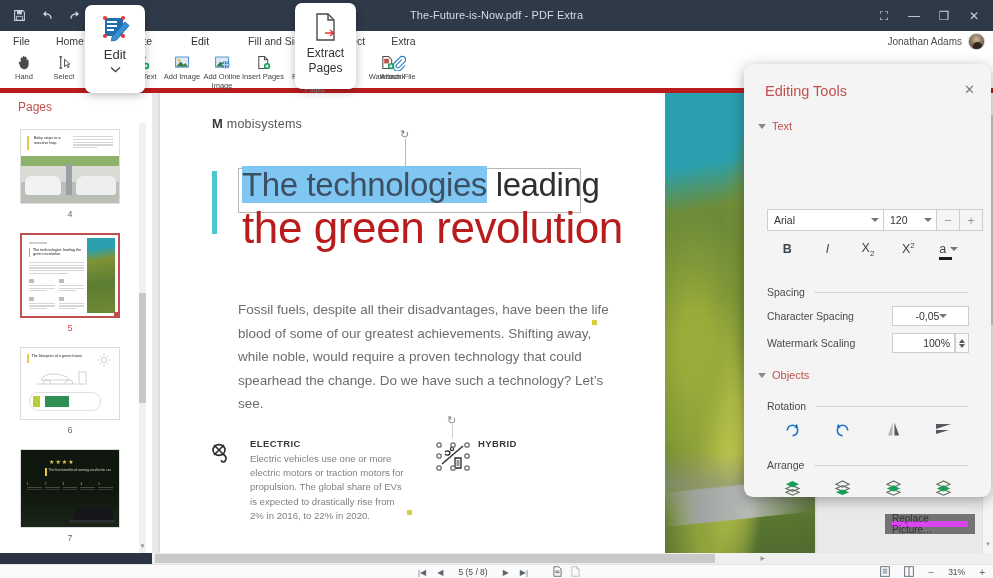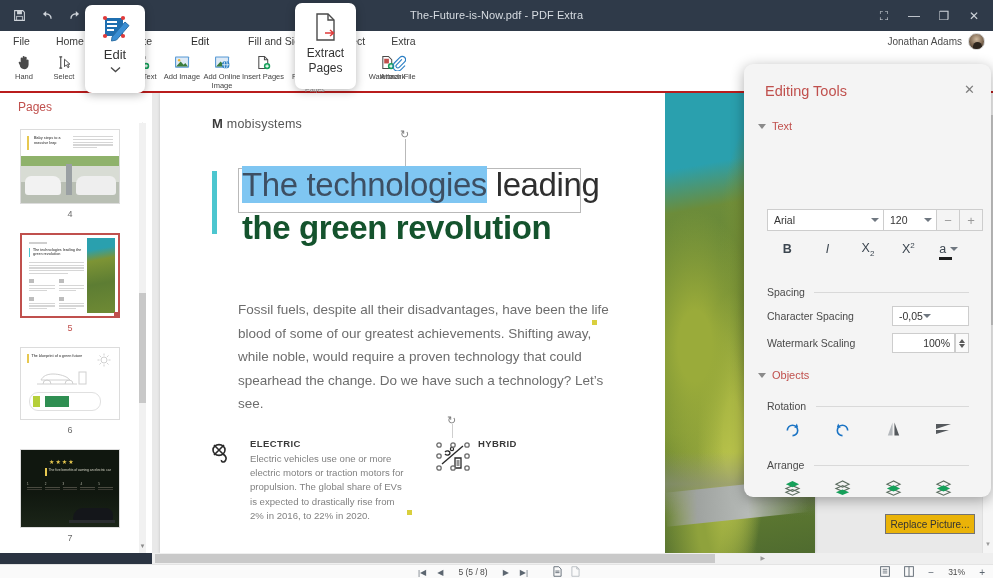--- a/index.html
+++ b/index.html
@@ -27,21 +27,21 @@
   .tab.active{ color:#2b2b2b; }
   .acct{ position:absolute; right:8px; top:2px; display:flex; align-items:center; gap:6px; }
   .acct .nm{ font-size:10px; color:#4a4a4a; }
   .avatar{ width:17px; height:17px; border-radius:50%;
     background:radial-gradient(circle at 50% 35%, #cdb89e 0%, #7d6751 55%, #3c3129 100%);
     border:1px solid #cfcfcf; position:relative; overflow:hidden; }
   .avatar:after{ content:""; position:absolute; left:4px; top:8px; width:9px; height:9px;
     border-radius:50% 50% 40% 40%; background:#2c241d; }
 
   .ribbonbody{ position:absolute; left:0; top:21px; width:993px; height:41px;
-    border-bottom:2px solid #b91c1c; }
+    border-bottom:5px solid #b91c1c; }
   .rgroup{ position:absolute; top:0; height:41px; display:flex; align-items:flex-start; }
   .rbtn{ width:40px; height:41px; display:flex; flex-direction:column; align-items:center;
     justify-content:flex-start; padding-top:2px; }
   .rbtn .ic{ height:17px; display:flex; align-items:center; justify-content:center; }
   .rbtn .lb{ font-size:7.5px; color:#444; line-height:8.5px; text-align:center; margin-top:2px;
     width:46px; }
   .grpname{ position:absolute; font-size:7px; color:#9a9a9a; bottom:0; }
 
   
   .callout{ position:absolute; background:#fff; border-radius:7px;
@@ -91,22 +91,22 @@
 
   .titleblock{ position:absolute; left:52px; top:75px; width:530px; }
   .accentbar{ position:absolute; left:0px; top:3px; width:5px; height:63px; background:#4cc6cf; }
   .selbox{ position:absolute; left:26px; top:0; width:343px; height:45px;
     border:1px solid #b9b9b9; background:transparent; }
   .rothandle{ position:absolute; left:193px; top:-29px; width:1px; height:29px; background:#b9b9b9; }
   .rothandle .knob{ position:absolute; left:-5px; top:-11px; font-size:11px; color:#7d7d7d; }
   .htitle{ position:absolute; left:30px; top:-5px; font-size:33px; color:#2f2f2f;
     font-weight:300; line-height:43px; white-space:nowrap; letter-spacing:-.4px; }
   .htitle .hl{ background:#7fc6f2; color:#3d4f63; }
-  .htitle2{ position:absolute; left:30px; top:38px; font-size:33px; color:#14532d;
-    font-weight:700; line-height:43px; white-space:nowrap; letter-spacing:-.4px; }
+  .htitle2{ position:absolute; left:30px; top:38px; font-size:44px; color:#b91c1c;
+    font-weight:400; line-height:43px; white-space:nowrap; letter-spacing:-.4px; }
 
   .para{ position:absolute; left:78px; top:205px; width:380px; font-size:13.5px;
     color:#6d6d6d; line-height:23.6px; font-weight:300; }
   .yel{ position:absolute; width:5px; height:5px; background:#d9cf3e; }
 
   .feats{ position:absolute; left:48px; top:345px; width:560px; display:flex; gap:28px; }
   .feat{ width:200px; display:flex; gap:8px; }
   .feat .fic{ width:34px; flex:0 0 34px; display:flex; align-items:flex-start;
     justify-content:center; padding-top:4px; }
   .feat h4{ font-size:9.5px; color:#3a3a3a; letter-spacing:.4px; margin-bottom:3px; }
@@ -161,33 +161,33 @@
   .styrow .sb b{ font-weight:bold; }
   .styrow .sb sub,.styrow .sb sup{ font-size:8px; }
   .acolor{ position:relative; display:inline-block; }
   .acolor .ul{ position:absolute; left:0; bottom:-4px; width:13px; height:3px; background:#1d1d1d; }
 
   .subttl{ position:absolute; left:23px; font-size:10.5px; color:#4a4a4a; }
   .rule{ position:absolute; height:1px; background:#d9d9d9; }
   .lblrow{ position:absolute; left:23px; font-size:10.5px; color:#4a4a4a; }
   .ctl{ position:absolute; background:#fff; border:1px solid #cdcdcd; height:20px;
     display:flex; align-items:center; font-size:10.5px; color:#333; }
-  .ctl.r{ justify-content:flex-start; padding:0 4px 0 6px; }
+  .ctl.r{ justify-content:center; padding:0 4px 0 6px; }
   .ctl.num{ justify-content:flex-end; padding-right:4px; }
   .spin{ position:absolute; width:14px; height:20px; border:1px solid #cdcdcd; background:#fafafa;
     display:flex; flex-direction:column; align-items:center; justify-content:center; gap:1px; }
   .spin i{ width:0;height:0;border-left:3px solid transparent;border-right:3px solid transparent; }
   .spin i.u{ border-bottom:4px solid #5a5a5a; }
   .spin i.d{ border-top:4px solid #5a5a5a; }
 
   .iconrow{ position:absolute; left:23px; width:202px; display:flex; }
   .iconrow .ib{ flex:1; display:flex; align-items:center; justify-content:center; height:26px; }
 
-  .replbtn{ position:absolute; right:16px; top:450px; width:90px; height:20px; background:#eab308;
-    border:1px solid #737373; font-size:10px; color:#333; display:flex; align-items:center;
+  .replbtn{ position:absolute; right:16px; top:450px; width:90px; height:20px; background:#d946ef;
+    border:7px solid #737373; font-size:10px; color:#333; display:flex; align-items:center;
     justify-content:center; }
 
   
   .hsbwrap{ position:absolute; left:152px; top:553px; width:841px; height:11px; background:#efefef; }
   .hsb{ position:absolute; left:3px; top:1px; width:560px; height:9px; background:#c9c9c9; }
   .hsb-ar{ position:absolute; font-size:6px; color:#9b9b9b; top:1px; }
   .statusbar{ position:absolute; left:0; top:564px; width:993px; height:14px; background:#fafafa;
     border-top:1px solid #e4e4e4; }
   .nav{ position:absolute; left:418px; top:0; height:14px; display:flex; align-items:center; gap:11px; }
   .nav .ni{ font-size:8px; color:#5c6670; }

